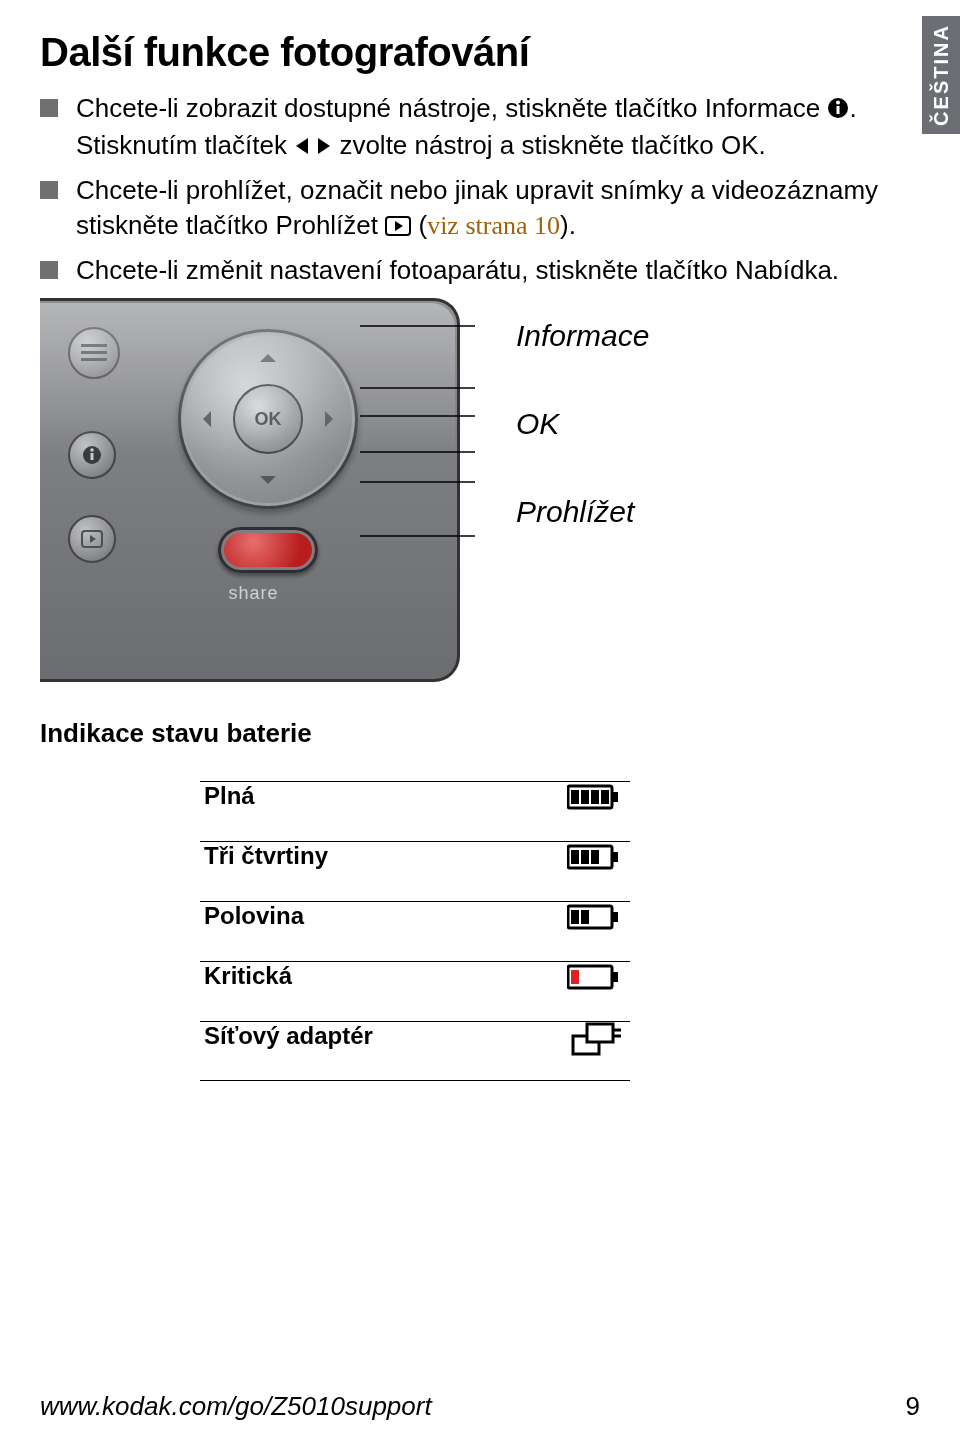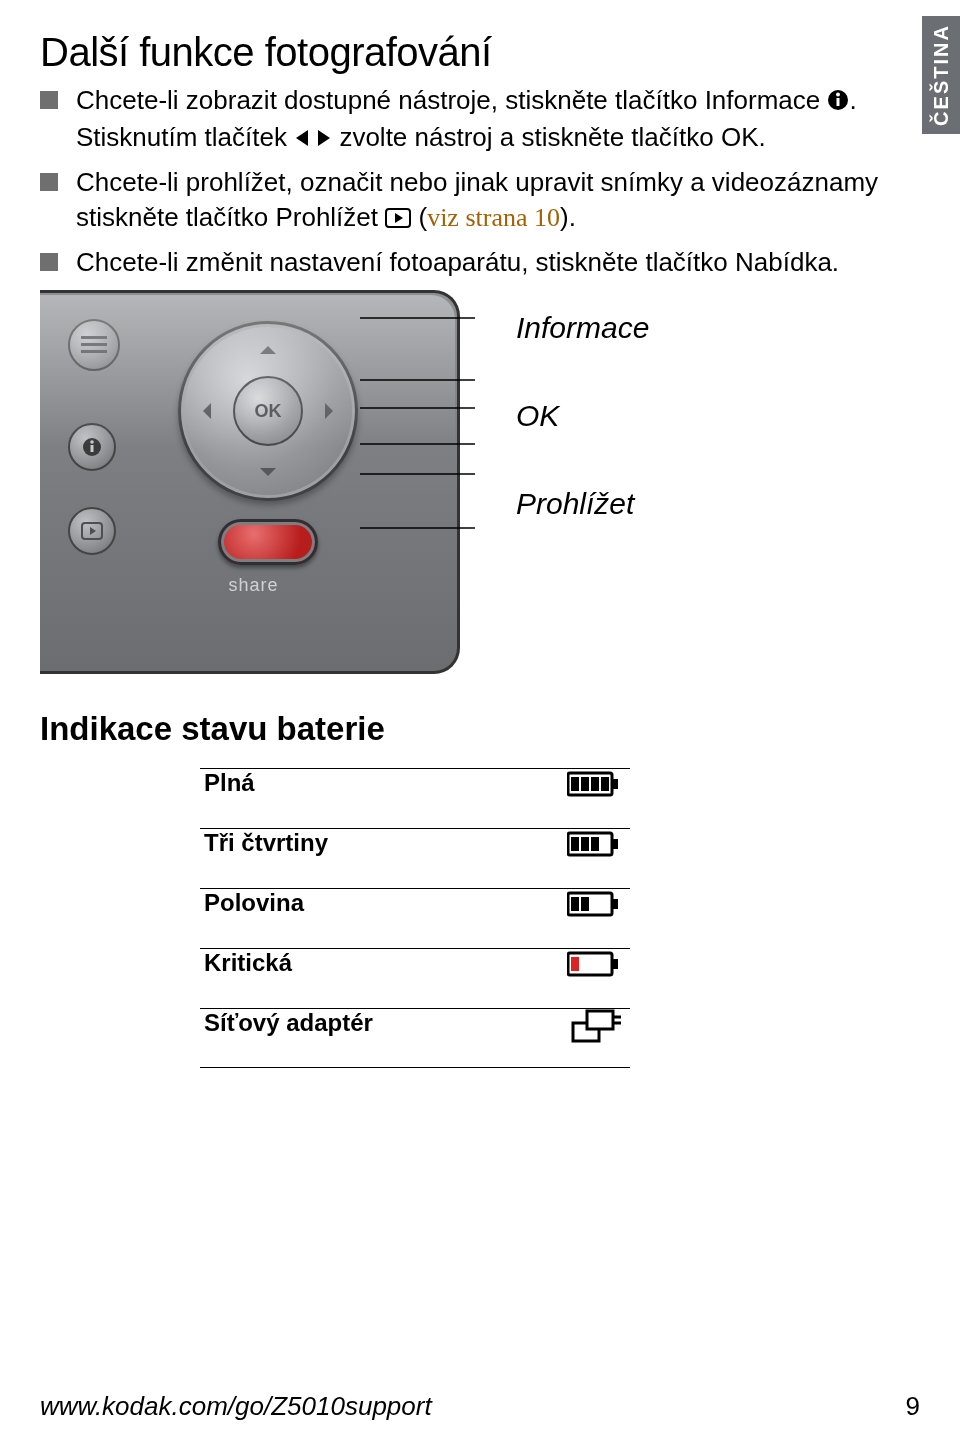--- a/index.html
+++ b/index.html
@@ -7,22 +7,22 @@
     font-family: Arial, Helvetica, sans-serif;
     width: 960px;
     height: 1452px;
     background: #fff;
     color: #000;
     position: relative;
     padding: 30px 40px 40px 40px;
   }
   h1 {
     font-size: 40px;
-    font-weight: normal;
-    margin-bottom: 8px;
+    font-weight: bold;
+    margin-bottom: 16px;
     letter-spacing: -0.5px;
   }
   .bullets { margin-bottom: 10px; }
   .bullet {
     display: flex;
     margin-bottom: 8px;
     font-size: 26px;
     line-height: 1.35;
   }
   .bullet .sq {
@@ -141,24 +141,24 @@
     fill: none;
   }
   .callouts {
     margin-left: 36px;
     font-style: italic;
     font-size: 30px;
   }
   .callouts div { margin-bottom: 54px; }
 
   h2 {
-    font-size: 33px;
+    font-size: 26px;
     font-weight: bold;
     margin-top: 36px;
-    margin-bottom: 20px;
+    margin-bottom: 32px;
   }
   .battery-table {
     width: 430px;
     margin-left: 160px;
   }
   .battery-row {
     display: flex;
     align-items: flex-start;
     height: 60px;
     border-top: 1px solid #000;

